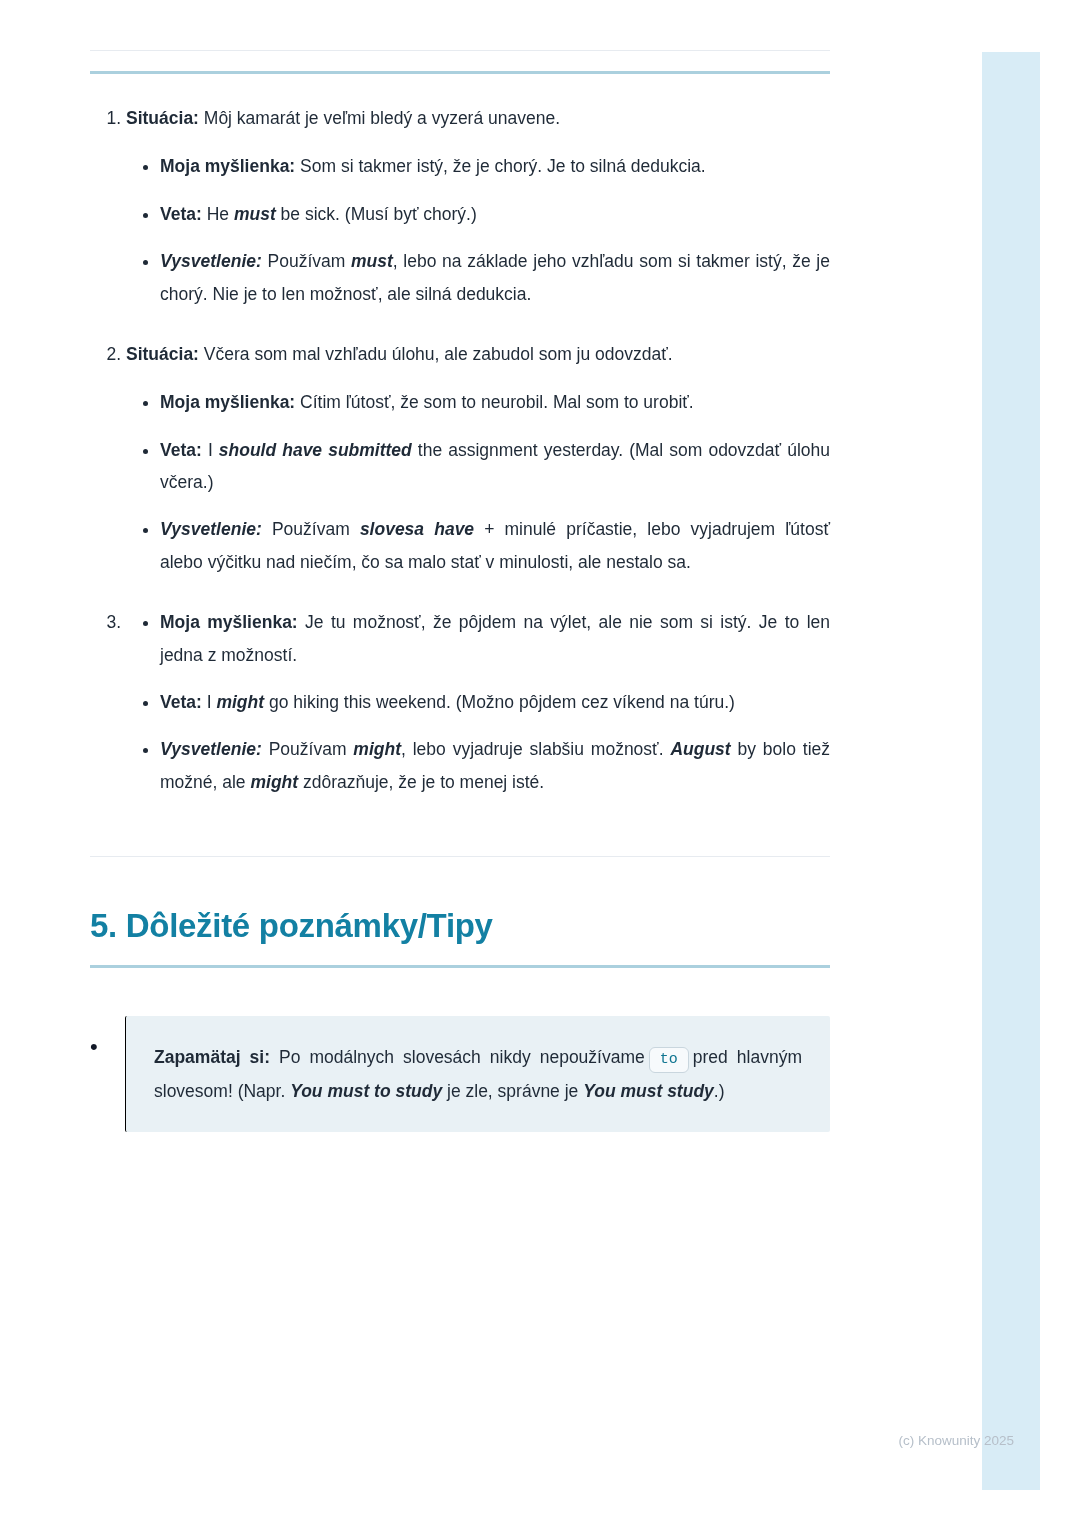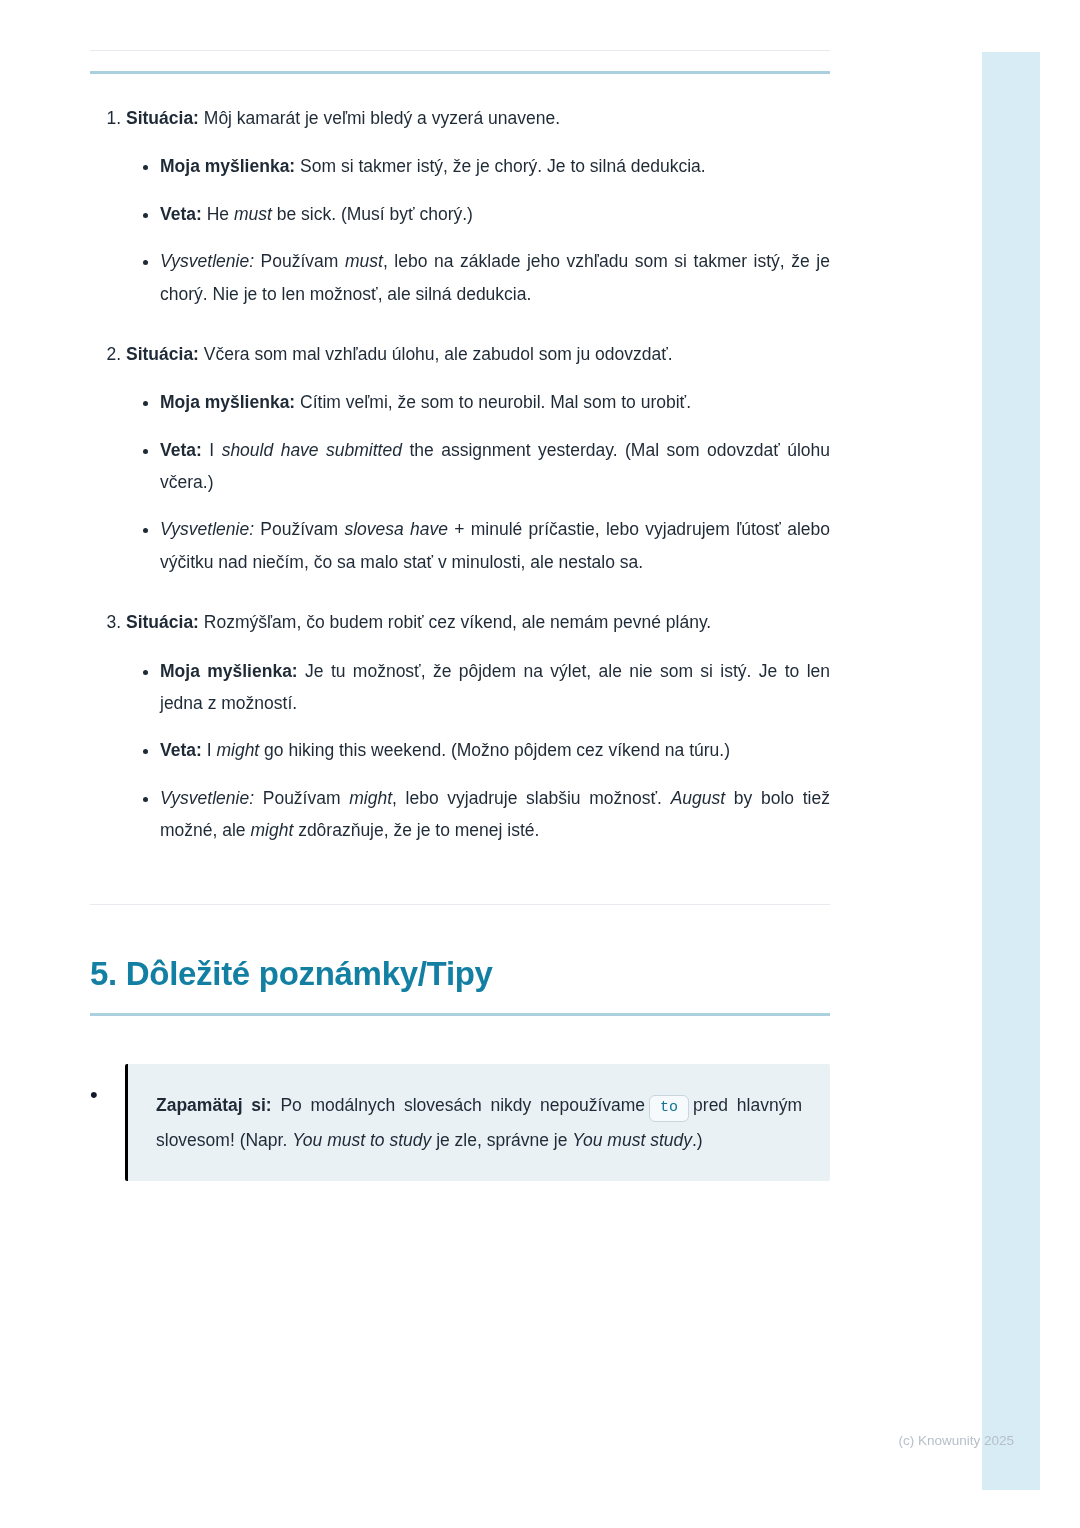--- a/index.html
+++ b/index.html
@@ -69,21 +69,21 @@
 
   ul.sub-bullets {
     list-style: disc;
     padding-left: 34px;
     margin: 16px 0 0 0;
   }
   ul.sub-bullets > li { margin-bottom: 15px; }
   ul.sub-bullets > li:last-child { margin-bottom: 0; }
 
   .b { font-weight: 700; margin-top: 36px; }
-  .i { font-style: italic; }
+  .i { font-style: italic; font-weight: bold; }
   .code {
     font-family: "Liberation Mono", "DejaVu Sans Mono", monospace;
     font-size: 15px;
     color: #0e7490;
     background: #f7fafc;
     border: 1px solid #c9d6de;
     border-radius: 6px;
     padding: 2px 10px;
     margin: 0 4px;
     white-space: nowrap;
@@ -106,21 +106,21 @@
     width: 35px;
     flex: 0 0 35px;
     font-size: 22px;
     line-height: 1.2;
     padding-top: 18px;
     color: #111827;
   }
   .callout {
     flex: 1;
     background: #e9f1f5;
-    border-left: 3px solid #000000;
+    border-left: 1px solid #000000;
     padding: 24px 28px;
     border-radius: 2px;
     box-sizing: border-box;
   }
   .callout p {
     margin: 0;
     font-size: 17.5px;
     line-height: 1.95;
     text-align: justify;
   }
@@ -161,33 +161,32 @@
             <li>
               <p class="rich"><span class="i">Vysvetlenie: </span><span>Používam </span><span class="i">must</span><span>, lebo na základe jeho vzhľadu som si takmer istý, že je chorý. Nie je to len možnosť, ale silná dedukcia.</span></p>
             </li>
           </ul>
   </li>
 
   <li>
     <p class="situation rich"><span class="b">Situácia: </span><span>Včera som mal vzhľadu úlohu, ale zabudol som ju odovzdať.</span></p>
     <ul class="sub-bullets">
             <li>
-              <p class="rich"><span class="b">Moja myšlienka: </span><span>Cítim veľmi, že som to neurobil. Mal som to urobiť.</span></p>
+              <p class="rich"><span class="b">Moja myšlienka: </span><span>Cítim ľútosť, že som to neurobil. Mal som to urobiť.</span></p>
             </li>
             <li>
               <p class="rich"><span class="b">Veta: </span><span>I </span><span class="i">should have submitted</span><span> the assignment yesterday. (Mal som odovzdať úlohu včera.)</span></p>
             </li>
             <li>
               <p class="rich"><span class="i">Vysvetlenie: </span><span>Používam </span><span class="i">slovesa have</span><span> + minulé príčastie, lebo vyjadrujem ľútosť alebo výčitku nad niečím, čo sa malo stať v minulosti, ale nestalo sa.</span></p>
             </li>
           </ul>
   </li>
 
   <li>
-    <p class="situation rich"><span class="b">Situácia: </span><span>Rozmýšľam, čo budem robiť cez víkend, ale nemám pevné plány.</span></p>
     <ul class="sub-bullets">
             <li>
               <p class="rich"><span class="b">Moja myšlienka: </span><span>Je tu možnosť, že pôjdem na výlet, ale nie som si istý. Je to len jedna z možností.</span></p>
             </li>
             <li>
               <p class="rich"><span class="b">Veta: </span><span>I </span><span class="i">might</span><span> go hiking this weekend. (Možno pôjdem cez víkend na túru.)</span></p>
             </li>
             <li>
               <p class="rich"><span class="i">Vysvetlenie: </span><span>Používam </span><span class="i">might</span><span>, lebo vyjadruje slabšiu možnosť. </span><span class="i">August</span><span> by bolo tiež možné, ale </span><span class="i">might</span><span> zdôrazňuje, že je to menej isté.</span></p>
             </li>

